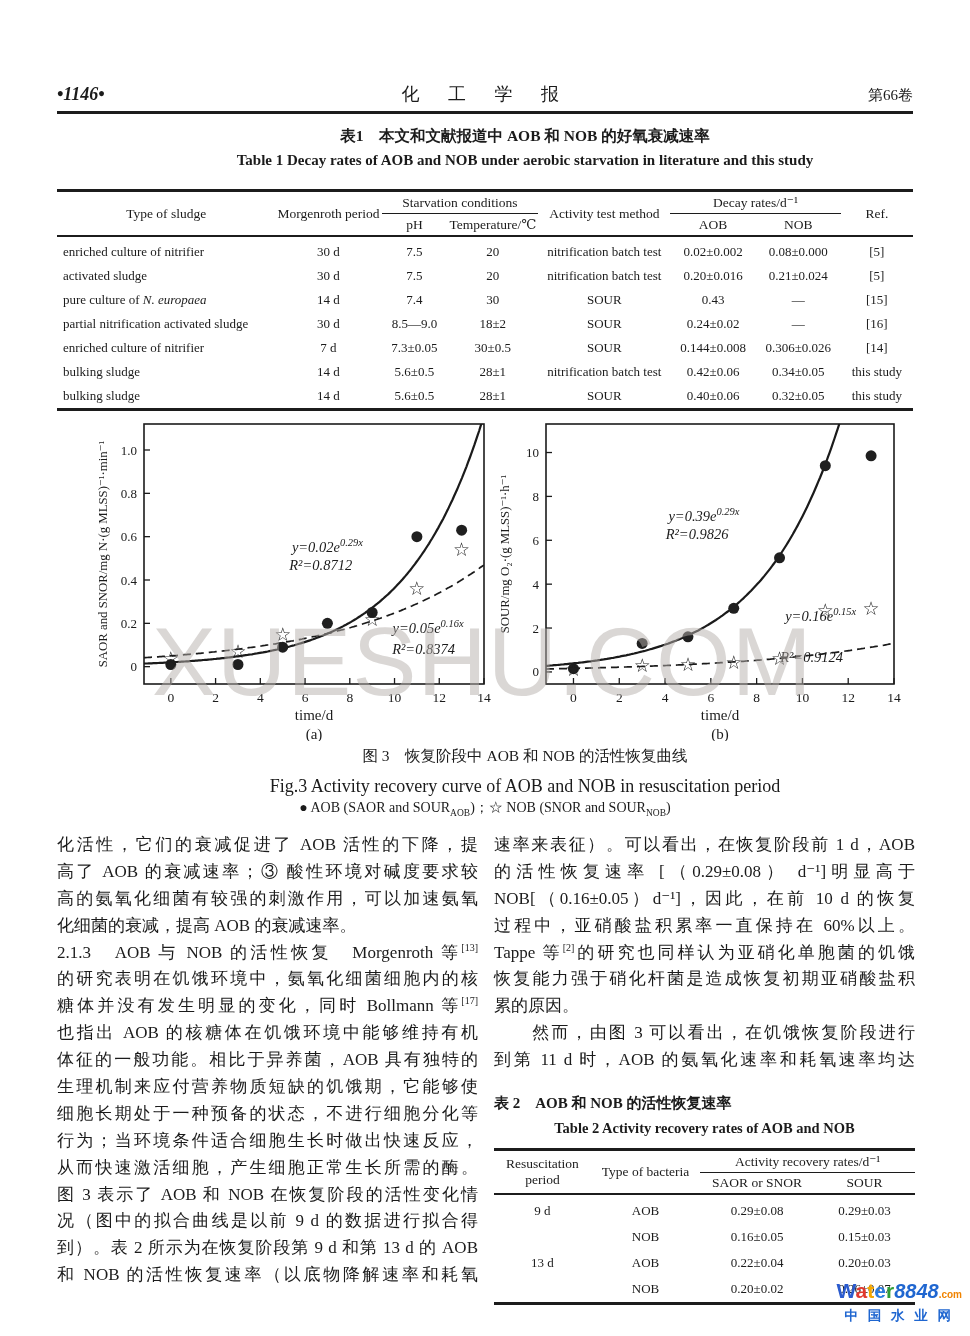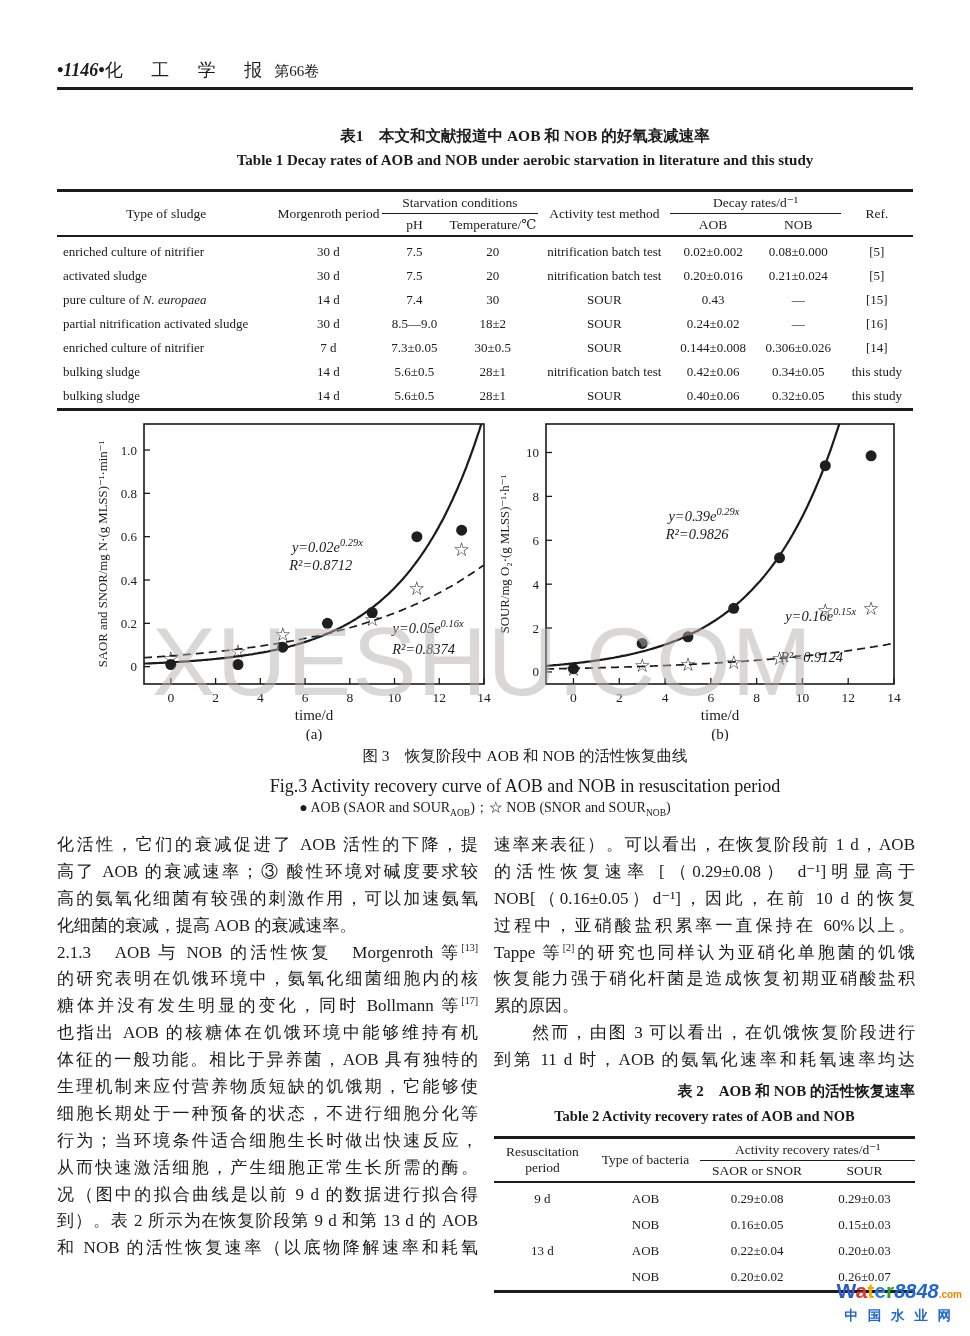--- a/index.html
+++ b/index.html
@@ -1,22 +1,22 @@
 <!DOCTYPE html>
 <html><head>
 <meta charset="utf-8">
 <style>
   html,body{margin:0;padding:0;background:#888;}
   .page{position:relative;width:970px;height:1336px;background:#ffffff;margin:0 auto;
         font-family:"Liberation Serif","DejaVu Serif",serif;color:#1b1b1b;overflow:hidden;}
   
-  .hdr{position:absolute;top:58px;left:57px;width:856px;display:flex;
+  .hdr{position:absolute;top:58px;left:57px;width:856px;display:flex;justify-content:space-between;
        align-items:baseline;border-bottom:3px solid #1c1c1c;padding-bottom:5px;}
   .hdr .pno{font-style:italic;font-weight:bold;font-size:18px;}
-  .hdr .jt{font-size:18px;letter-spacing:12px;}
+  .hdr .jt{font-size:18px;letter-spacing:12px;margin-top:24px;}
   .hdr .vol{font-size:15px;}
   
   .ct{position:absolute;left:0;width:100%;text-align:center;font-weight:bold;margin-left:40px;}
   .t1zh{top:126px;font-size:15.5px;}
   .t1en{top:152px;font-size:15px;}
   
   .tbl{border-collapse:collapse;width:100%;}
   .tbl th,.tbl td{font-weight:normal;text-align:center;white-space:nowrap;padding:2px 2px;}
   .tbl th{font-size:13.5px;}
   .tbl td{font-size:13px;height:20px;}
@@ -38,21 +38,21 @@
   
   .col{position:absolute;top:832px;width:421px;}
   .colL{left:57px;}
   .colR{left:494px;}
   .col .line{font-size:17px;line-height:26.9px;height:26.9px;white-space:nowrap;
              text-align:justify;text-align-last:justify;}
   .col .line.nf{text-align-last:left;}
   .col .line sup{font-size:10px;line-height:0;}
   
   .t2blk{position:absolute;top:1078px;left:494px;width:421px;}
-  .t2zh{text-align:right;font-weight:bold;font-size:15px;line-height:26px;}
+  .t2zh{text-align:left;font-weight:bold;font-size:15px;line-height:26px;margin-top:12px;}
   .t2en{text-align:center;font-weight:bold;font-size:14.5px;line-height:25px;}
   .t2blk .tbl{margin-top:7px;}
   .t2blk th,.t2blk td{white-space:normal;}
   .t2blk td{height:22px;}
   
   .logo{position:absolute;top:1281px;right:8px;text-align:center;font-family:"Liberation Sans","DejaVu Sans",sans-serif;line-height:20px;}
   .logo .word{font-size:21px;font-weight:bold;letter-spacing:0;}
   .logo .num{font-style:italic;font-size:20px;font-weight:bold;}
   .logo .dc{font-size:10px;font-weight:bold;}
   .logo .sub{font-size:13.5px;font-weight:bold;letter-spacing:3px;margin-top:1px;}
@@ -304,20 +304,21 @@
       <div class="line nf">化细菌的衰减，提高 AOB 的衰减速率。</div>
       <div class="line">2.1.3　AOB 与 NOB 的活性恢复　Morgenroth 等<sup>[13]</sup></div>
       <div class="line">的研究表明在饥饿环境中，氨氧化细菌细胞内的核</div>
       <div class="line">糖体并没有发生明显的变化，同时 Bollmann 等<sup>[17]</sup></div>
       <div class="line">也指出 AOB 的核糖体在饥饿环境中能够维持有机</div>
       <div class="line">体征的一般功能。相比于异养菌，AOB 具有独特的</div>
       <div class="line">生理机制来应付营养物质短缺的饥饿期，它能够使</div>
       <div class="line">细胞长期处于一种预备的状态，不进行细胞分化等</div>
       <div class="line">行为；当环境条件适合细胞生长时做出快速反应，</div>
       <div class="line">从而快速激活细胞，产生细胞正常生长所需的酶。</div>
+      <div class="line">图 3 表示了 AOB 和 NOB 在恢复阶段的活性变化情</div>
       <div class="line">况（图中的拟合曲线是以前 9  d 的数据进行拟合得</div>
       <div class="line">到）。表 2 所示为在恢复阶段第 9 d 和第 13 d 的 AOB</div>
       <div class="line">和 NOB 的活性恢复速率（以底物降解速率和耗氧</div>
     </div>
   <div class="col colR" id="colR">
       <div class="line">速率来表征）。可以看出，在恢复阶段前 1 d，AOB</div>
       <div class="line">的活性恢复速率 [（0.29±0.08） d⁻¹]明显高于</div>
       <div class="line">NOB[（0.16±0.05）d⁻¹]，因此，在前 10 d 的恢复</div>
       <div class="line">过程中，亚硝酸盐积累率一直保持在 60%以上。</div>
       <div class="line">Tappe 等<sup>[2]</sup>的研究也同样认为亚硝化单胞菌的饥饿</div>

